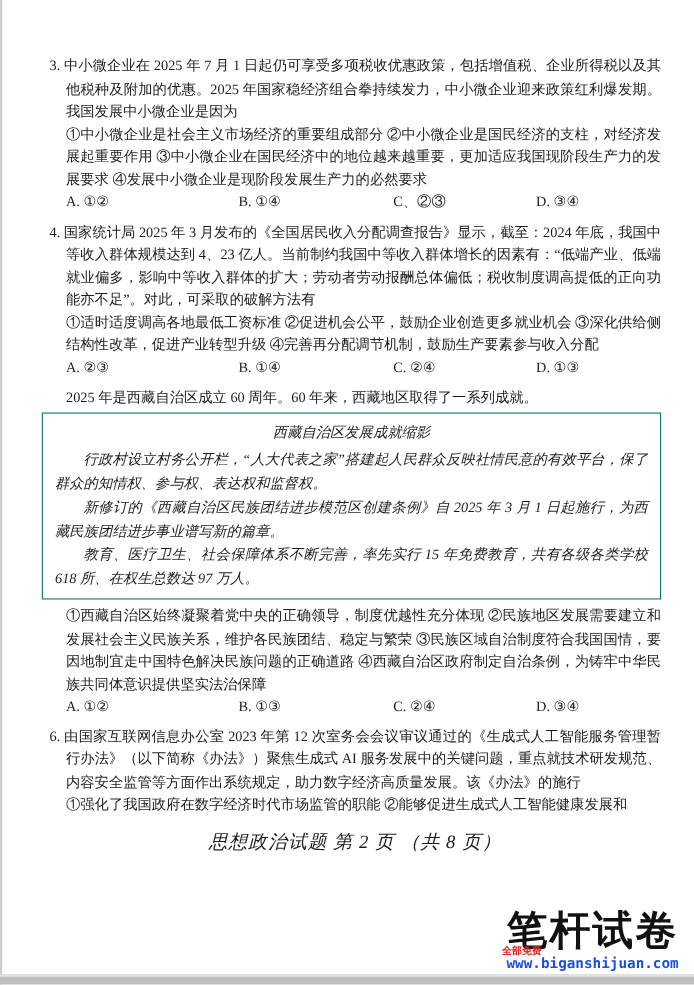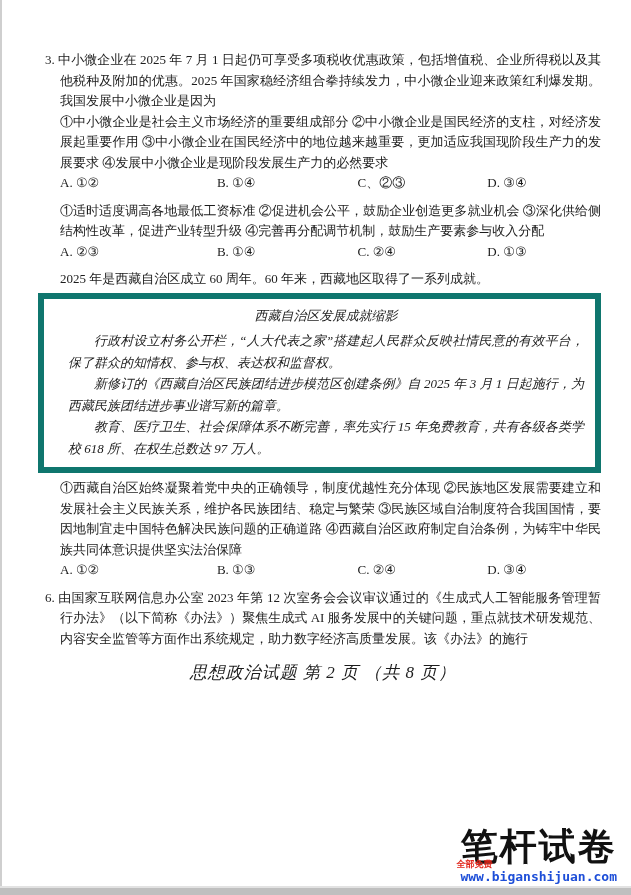--- a/index.html
+++ b/index.html
@@ -27,23 +27,23 @@
   .q { margin:0 0 7px 0; }
   p { margin:0; }
   .hang { padding-left:15px; text-indent:-15px; }
   .indent { margin-left:15px; }
   .options { display:flex; margin-left:15px; }
   .options span:nth-child(1){ width:29%; }
   .options span:nth-child(2){ width:26%; }
   .options span:nth-child(3){ width:24%; }
   .options span:nth-child(4){ flex:1; }
   .box {
-    border:6px solid #0f766e;
+    border:1px solid #0f766e;
     margin:3px 0 5px -7px;
-    padding:5px 11px 8px 24px;
+    padding:5px 11px 8px 11px;
     font-style:italic;
     line-height:21.5px;
   }
   .box-title { text-align:center; margin:1px 0 4px 0; }
   .box p { text-indent:2em; }
   .footer {
     margin-top:14px;
     text-align:center;
     font-size:17px;
     font-style:italic;
@@ -82,20 +82,21 @@
     <p class="indent">①中小微企业是社会主义市场经济的重要组成部分 ②中小微企业是国民经济的支柱，对经济发展起重要作用 ③中小微企业在国民经济中的地位越来越重要，更加适应我国现阶段生产力的发展要求 ④发展中小微企业是现阶段发展生产力的必然要求</p>
     <div class="options">
       <span>A. ①②</span>
       <span>B. ①④</span>
       <span>C、②③</span>
       <span>D. ③④</span>
     </div>
   </div>
 
   <div class="q">
+    <p class="hang"><span>4.</span> <span>国家统计局 2025 年 3 月发布的《全国居民收入分配调查报告》显示，截至：2024 年底，我国中等收入群体规模达到 4、23 亿人。当前制约我国中等收入群体增长的因素有：“低端产业、低端就业偏多，影响中等收入群体的扩大；劳动者劳动报酬总体偏低；税收制度调高提低的正向功能亦不足”。对此，可采取的破解方法有</span></p>
     <p class="indent">①适时适度调高各地最低工资标准 ②促进机会公平，鼓励企业创造更多就业机会 ③深化供给侧结构性改革，促进产业转型升级 ④完善再分配调节机制，鼓励生产要素参与收入分配</p>
     <div class="options">
       <span>A. ②③</span>
       <span>B. ①④</span>
       <span>C. ②④</span>
       <span>D. ①③</span>
     </div>
   </div>
 
   <div class="q">
@@ -110,20 +111,21 @@
     <div class="options">
       <span>A. ①②</span>
       <span>B. ①③</span>
       <span>C. ②④</span>
       <span>D. ③④</span>
     </div>
   </div>
 
   <div class="q">
     <p class="hang"><span>6.</span> <span>由国家互联网信息办公室 2023 年第 12 次室务会会议审议通过的《生成式人工智能服务管理暂行办法》（以下简称《办法》）聚焦生成式 AI 服务发展中的关键问题，重点就技术研发规范、内容安全监管等方面作出系统规定，助力数字经济高质量发展。该《办法》的施行</span></p>
+    <p class="indent">①强化了我国政府在数字经济时代市场监管的职能 ②能够促进生成式人工智能健康发展和</p>
   </div>
 
   <div class="footer">思想政治试题 第 2 页 （共 8 页）</div>
 </div>
 
 <div class="watermark">
   <div class="wm-brand">笔杆试卷</div>
   <div class="wm-row">
     <span class="wm-free" style="color: rgb(224, 35, 24);">全部免费</span>
     <a class="wm-url" href="#">www.biganshijuan.com</a>

